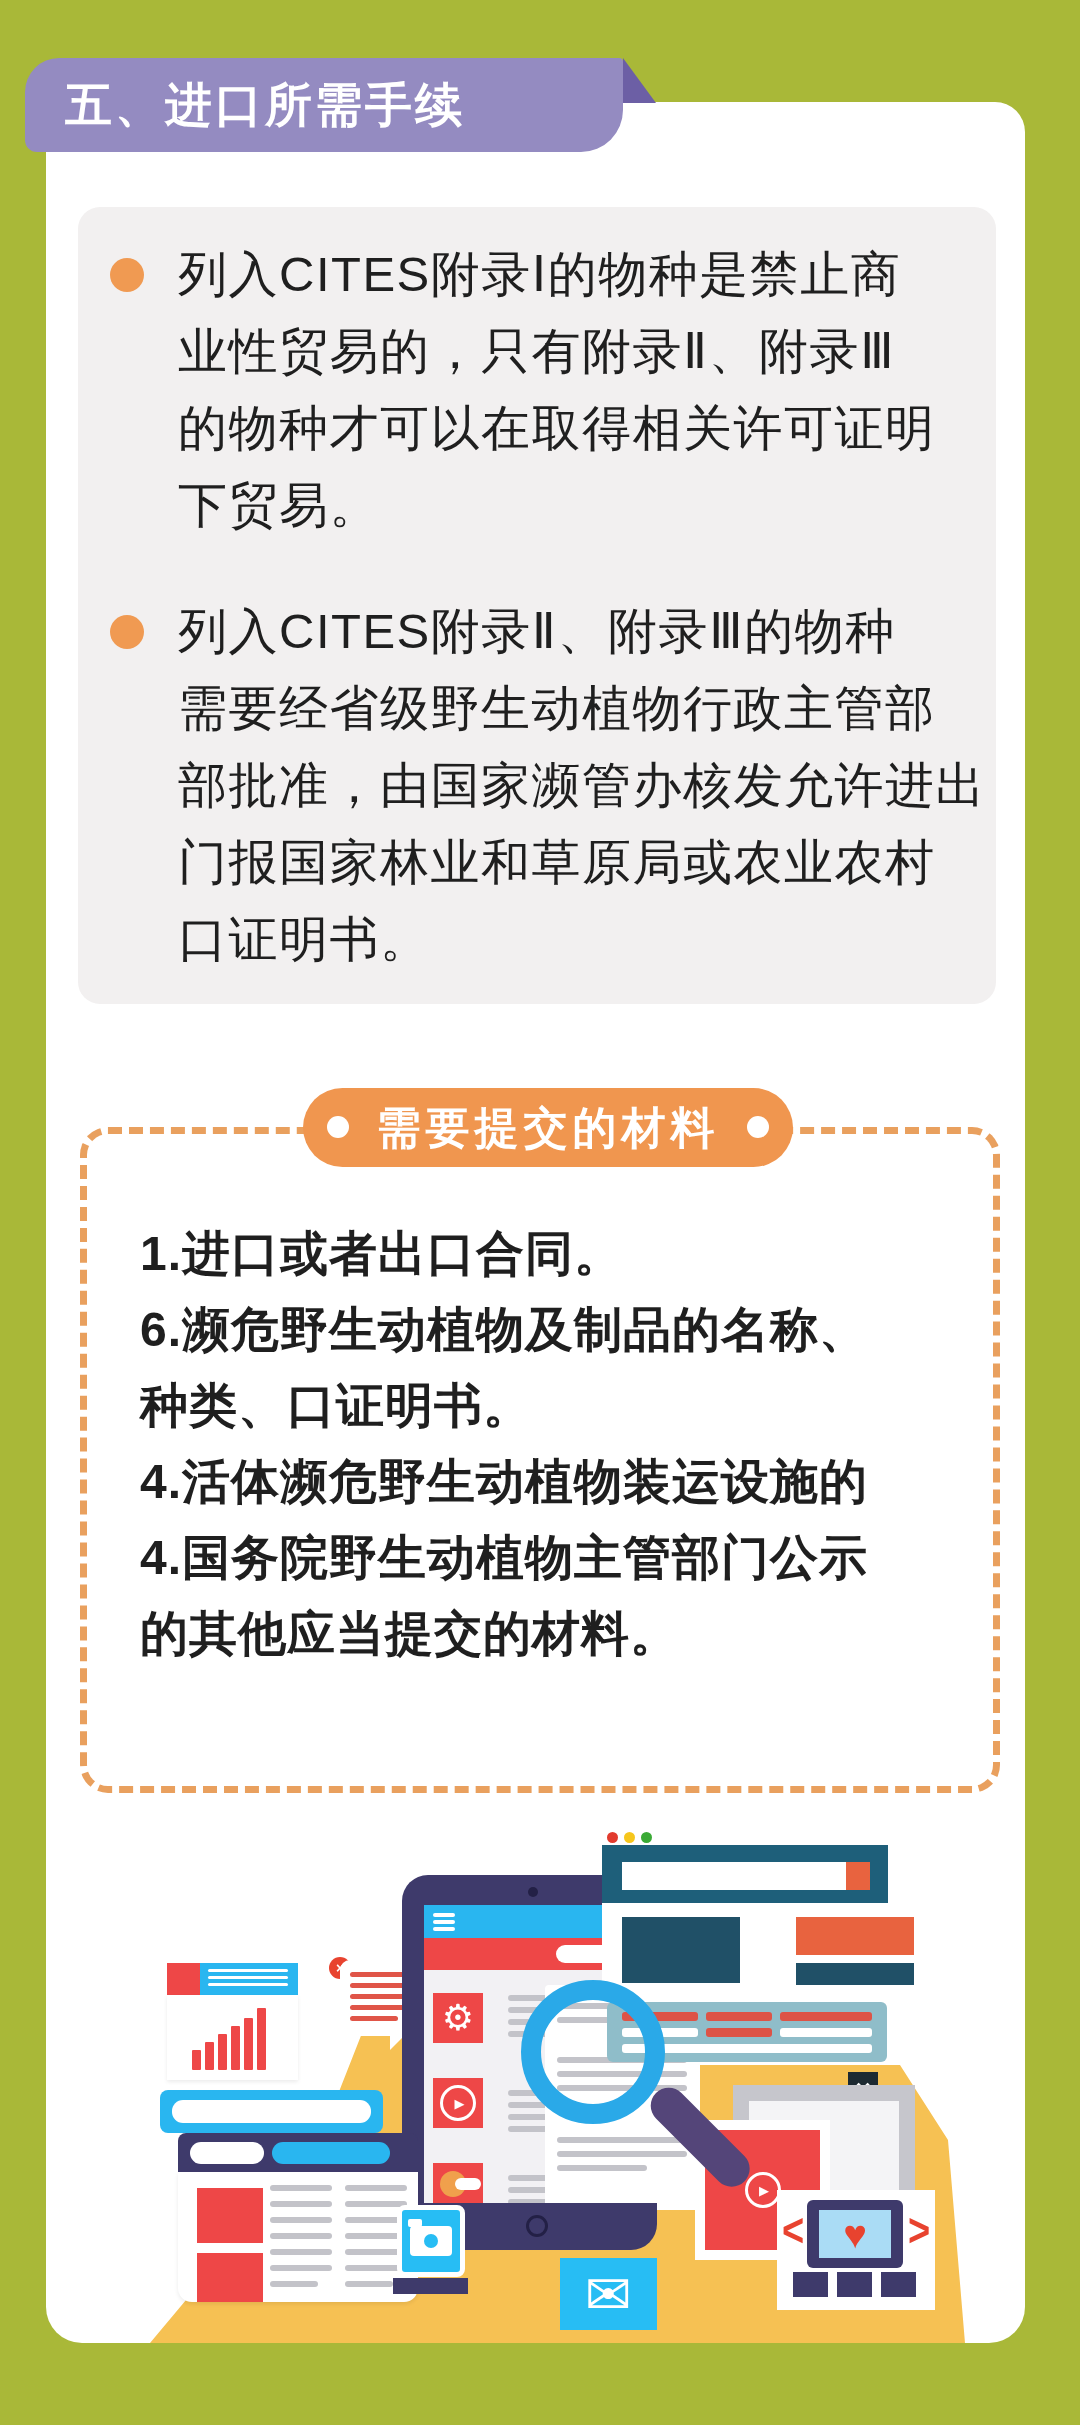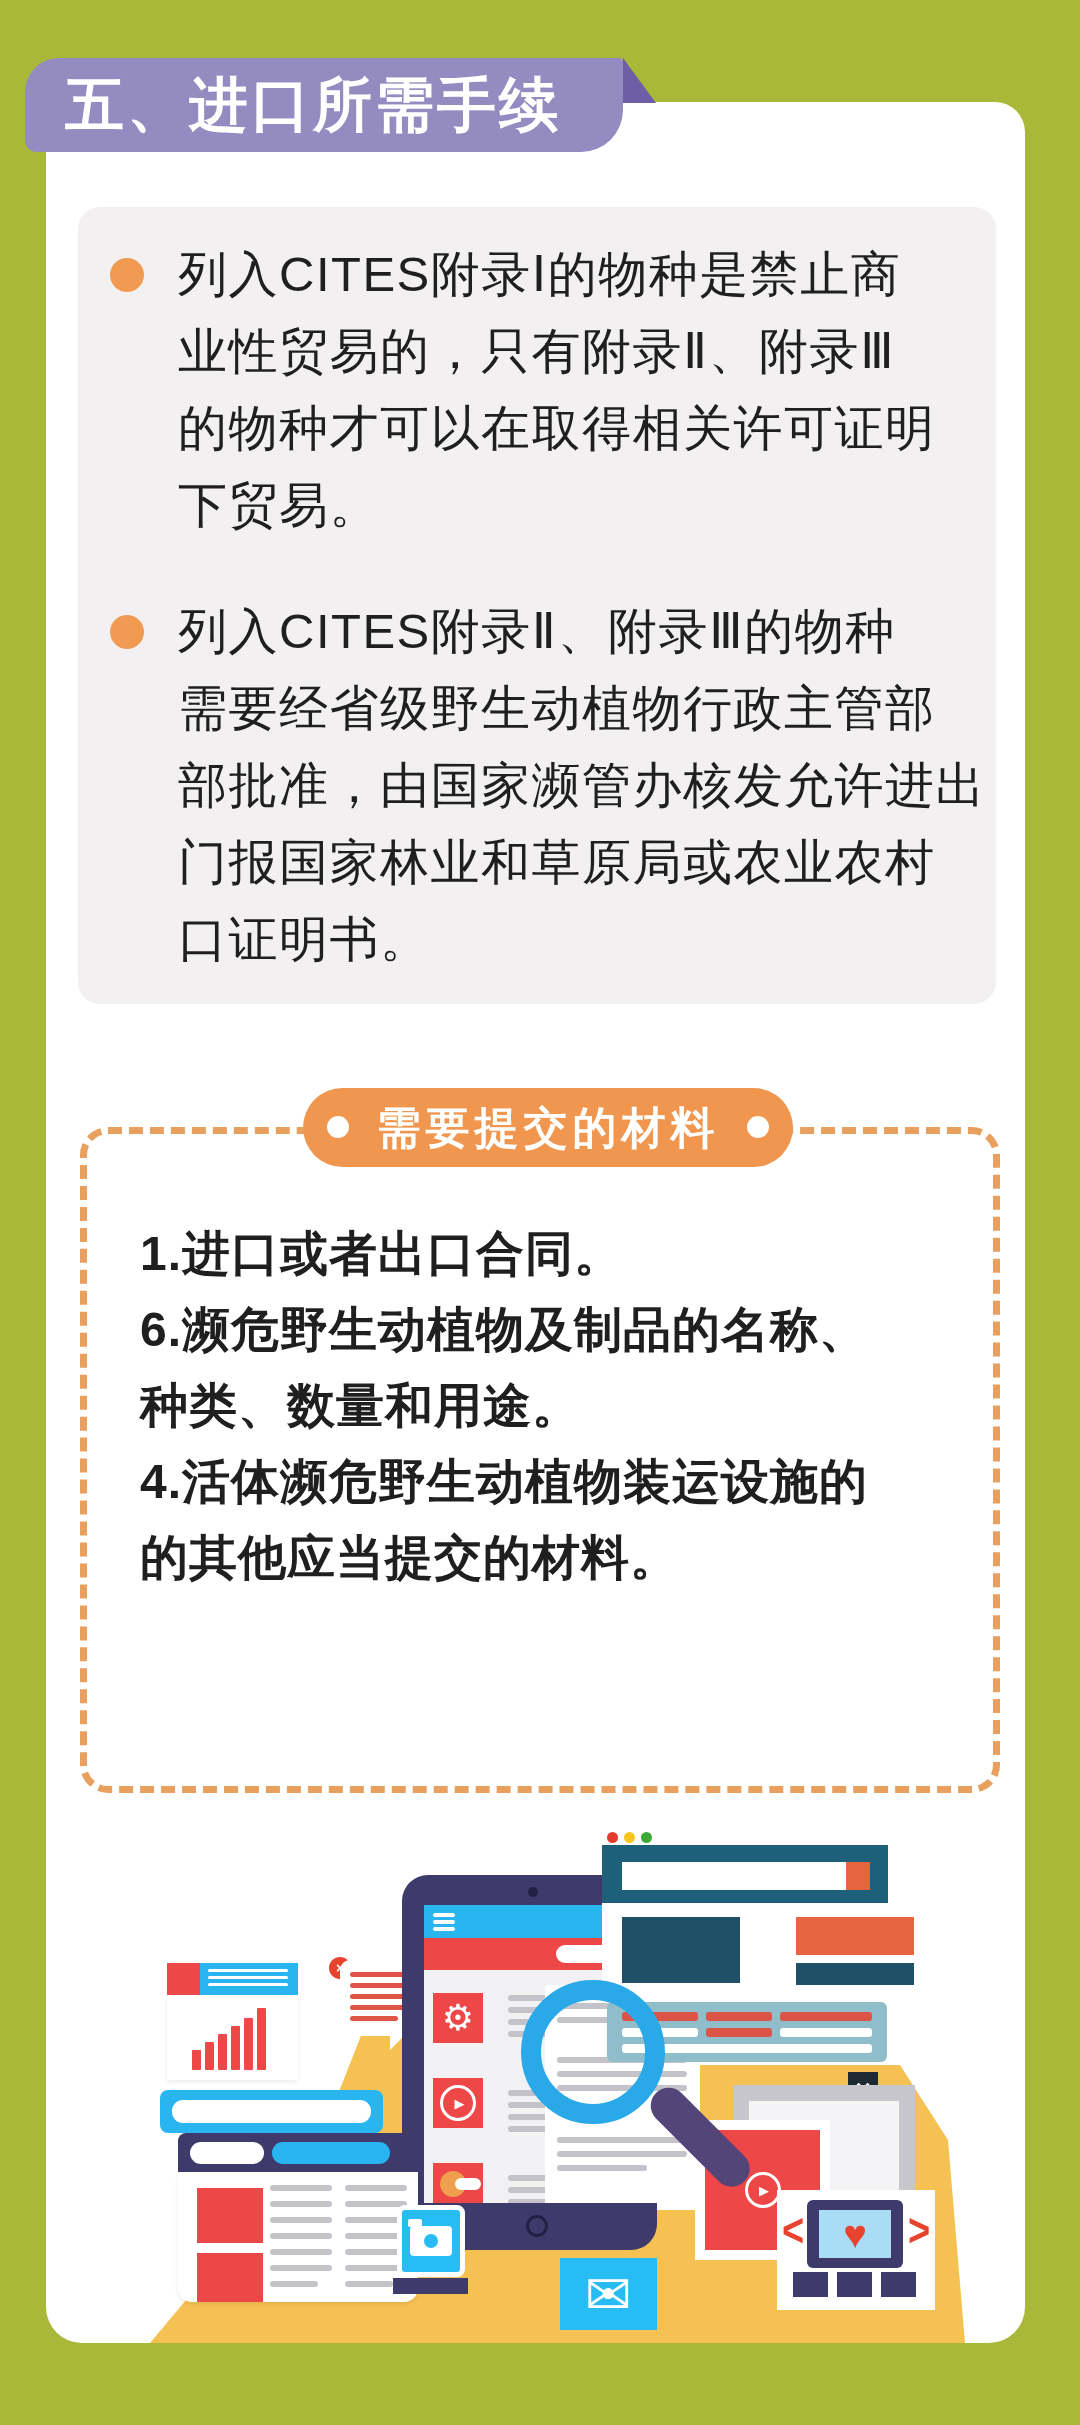--- a/index.html
+++ b/index.html
@@ -5,21 +5,21 @@
   html,body{margin:0;padding:0;}
   body{width:1080px;height:2425px;position:relative;background:#a9b838;
        font-family:"Liberation Sans","DejaVu Sans",sans-serif;overflow:hidden;}
   .abs{position:absolute;}
   
   .panel{left:46px;top:102px;width:979px;height:2241px;background:#ffffff;
          border-radius:0 30px 36px 36px;}
   .banner{left:25px;top:58px;width:598px;height:94px;background:#948bc1;
           border-radius:34px 4px 42px 12px;}
   .banner-title{left:65px;top:58px;height:94px;line-height:94px;color:#fff;
-          font-size:59px;font-weight:bold;letter-spacing:3px;white-space:nowrap;}
+          font-size:47px;font-weight:bold;letter-spacing:3px;white-space:nowrap;}
   .fold{left:623px;top:58px;width:33px;height:45px;background:#6c5fa5;
         clip-path:polygon(0 0,100% 100%,0 100%);}
   
   .card{left:78px;top:207px;width:918px;height:797px;background:#f2f0f0;border-radius:22px;}
   .bullet{width:34px;height:34px;border-radius:50%;background:#f09a52;}
   .para{color:#1f1f1f;font-size:49px;line-height:77px;letter-spacing:1.5px;font-weight:500;}
   .para .tl{white-space:nowrap;}
   
   .dash-box{left:80px;top:1127px;width:920px;height:666px;border:7px dashed #e9a05e;
             border-radius:28px;box-sizing:border-box;}
@@ -65,22 +65,23 @@
 
 <div class="abs dash-box"></div>
 <div class="abs badge">
   <div class="abs badge-dot" style="left:24px;"></div>
   <div class="abs badge-dot" style="right:24px;"></div>
   <div class="abs badge-label">需要提交的材料</div>
 </div>
 <div class="abs mat-list">
     <div class="tl">1.进口或者出口合同。</div>
     <div class="tl">6.濒危野生动植物及制品的名称、</div>
-    <div class="tl">种类、数量和用途。</div>
+    <div class="tl">种类、口证明书。</div>
     <div class="tl">4.活体濒危野生动植物装运设施的</div>
+    <div class="tl">4.国务院野生动植物主管部门公示</div>
     <div class="tl">的其他应当提交的材料。</div>
   </div>
 
 <div class="abs" id="illo">
 
   <div class="abs" style="left:0;top:0;width:979px;height:518px;background:#f6c153;
               clip-path:polygon(104px 518px,274px 315px,329px 175px,379px 240px,454px 133px,514px 240px,854px 240px,902px 315px,919px 518px);"></div>
 
   <div class="abs" style="left:121px;top:138px;width:131px;height:117px;">
     <div class="abs" style="left:0;top:0;width:33px;height:32px;background:#ee4747;"></div>

